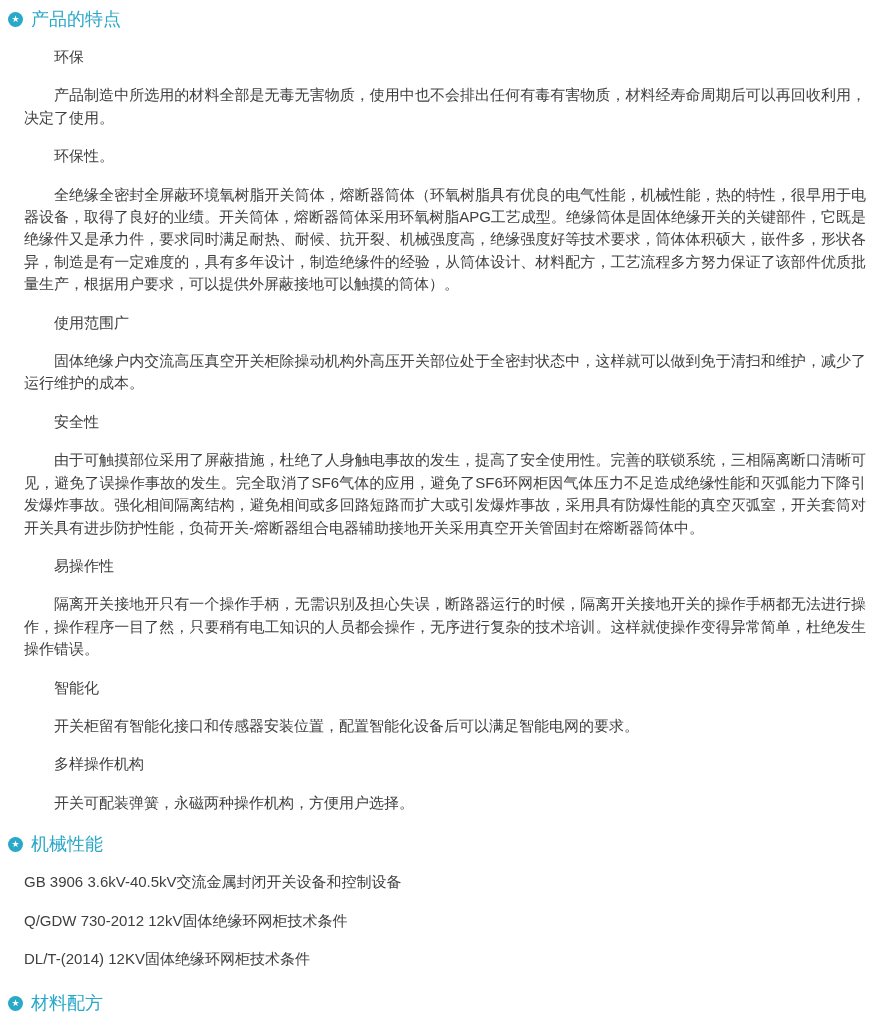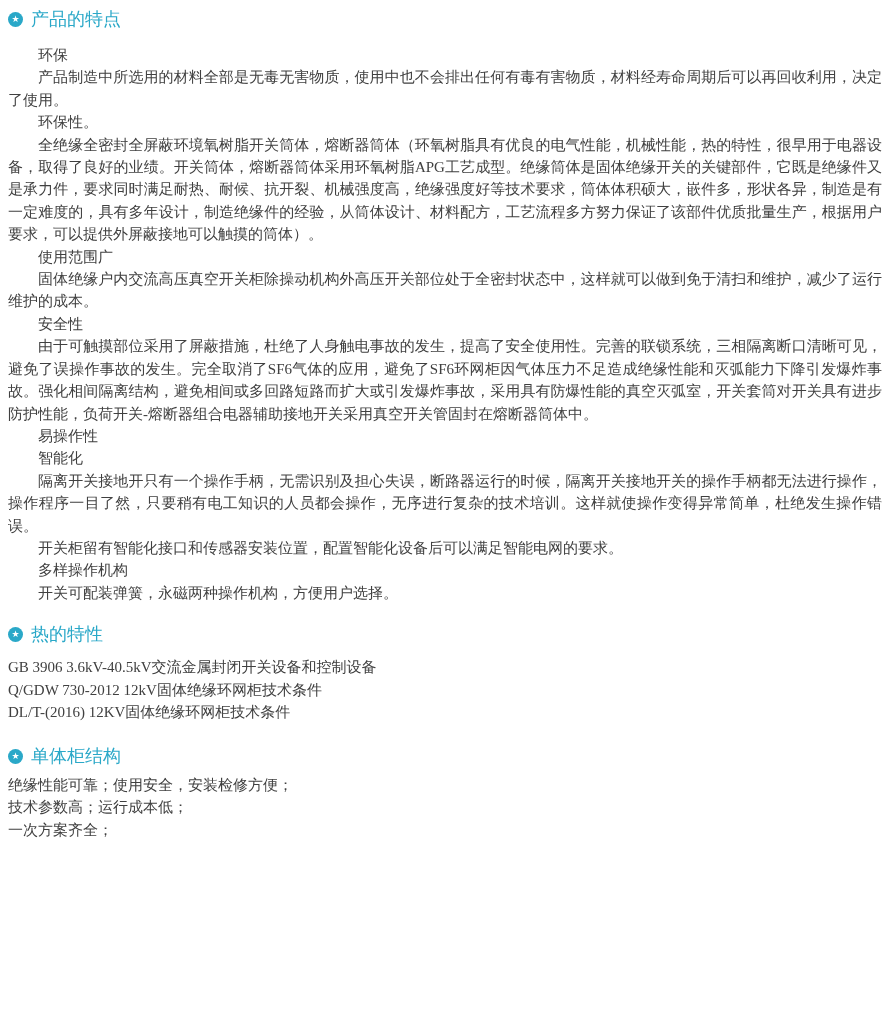--- a/index.html
+++ b/index.html
@@ -35,25 +35,24 @@
     height: 15px;
     border-radius: 50%;
     background: var(--accent, #2aa8c8);
     color: #ffffff;
     font-size: 9px;
     line-height: 15px;
     text-align: center;
     display: inline-block;
   }
   .sec-body p {
-    margin: 0;
+    margin: 16px;
     font-size: 15px;
     line-height: 22.4px;
     text-align: justify;
-    font-family: Liberation Serif, serif;
   }
   .features-body p { text-indent: 2em; }
   .std-body p, .adv-body p { text-indent: 0; line-height: 22.5px; }
 </style>
 </head>
 <body style="background: rgb(255, 255, 255);">
 
 <div class="doc">
 
   <section>
@@ -64,44 +63,44 @@
     <div class="sec-body features-body">
       <p>环保</p>
       <p>产品制造中所选用的材料全部是无毒无害物质，使用中也不会排出任何有毒有害物质，材料经寿命周期后可以再回收利用，决定了使用。</p>
       <p>环保性。</p>
       <p>全绝缘全密封全屏蔽环境氧树脂开关筒体，熔断器筒体（环氧树脂具有优良的电气性能，机械性能，热的特性，很早用于电器设备，取得了良好的业绩。开关筒体，熔断器筒体采用环氧树脂APG工艺成型。绝缘筒体是固体绝缘开关的关键部件，它既是绝缘件又是承力件，要求同时满足耐热、耐候、抗开裂、机械强度高，绝缘强度好等技术要求，筒体体积硕大，嵌件多，形状各异，制造是有一定难度的，具有多年设计，制造绝缘件的经验，从筒体设计、材料配方，工艺流程多方努力保证了该部件优质批量生产，根据用户要求，可以提供外屏蔽接地可以触摸的筒体）。</p>
       <p>使用范围广</p>
       <p>固体绝缘户内交流高压真空开关柜除操动机构外高压开关部位处于全密封状态中，这样就可以做到免于清扫和维护，减少了运行维护的成本。</p>
       <p>安全性</p>
       <p>由于可触摸部位采用了屏蔽措施，杜绝了人身触电事故的发生，提高了安全使用性。完善的联锁系统，三相隔离断口清晰可见，避免了误操作事故的发生。完全取消了SF6气体的应用，避免了SF6环网柜因气体压力不足造成绝缘性能和灭弧能力下降引发爆炸事故。强化相间隔离结构，避免相间或多回路短路而扩大或引发爆炸事故，采用具有防爆性能的真空灭弧室，开关套筒对开关具有进步防护性能，负荷开关-熔断器组合电器辅助接地开关采用真空开关管固封在熔断器筒体中。</p>
       <p>易操作性</p>
+      <p>隔离开关接地开只有一个操作手柄，无需识别及担心失误，断路器运行的时候，隔离开关接地开关的操作手柄都无法进行操作，操作程序一目了然，只要稍有电工知识的人员都会操作，无序进行复杂的技术培训。这样就使操作变得异常简单，杜绝发生操作错误。</p>
       <p>智能化</p>
-      <p>隔离开关接地开只有一个操作手柄，无需识别及担心失误，断路器运行的时候，隔离开关接地开关的操作手柄都无法进行操作，操作程序一目了然，只要稍有电工知识的人员都会操作，无序进行复杂的技术培训。这样就使操作变得异常简单，杜绝发生操作错误。</p>
       <p>开关柜留有智能化接口和传感器安装位置，配置智能化设备后可以满足智能电网的要求。</p>
       <p>多样操作机构</p>
       <p>开关可配装弹簧，永磁两种操作机构，方便用户选择。</p>
     </div>
   </section>
 
   <section>
     <h2 class="sec-header std">
       <span class="sec-icon">★</span>
-      <span>热的特性</span>
+      <span>机械性能</span>
     </h2>
     <div class="sec-body std-body">
       <p>GB 3906 3.6kV-40.5kV交流金属封闭开关设备和控制设备</p>
       <p>Q/GDW 730-2012 12kV固体绝缘环网柜技术条件</p>
-      <p>DL/T-(2016) 12KV固体绝缘环网柜技术条件</p>
+      <p>DL/T-(2014) 12KV固体绝缘环网柜技术条件</p>
     </div>
   </section>
 
   <section>
     <h2 class="sec-header adv">
       <span class="sec-icon">★</span>
-      <span>单体柜结构</span>
+      <span>材料配方</span>
     </h2>
     <div class="sec-body adv-body">
       <p>绝缘性能可靠；使用安全，安装检修方便；</p>
       <p>技术参数高；运行成本低；</p>
       <p>一次方案齐全；</p>
 
     </div>
   </section>
 
 </div>

